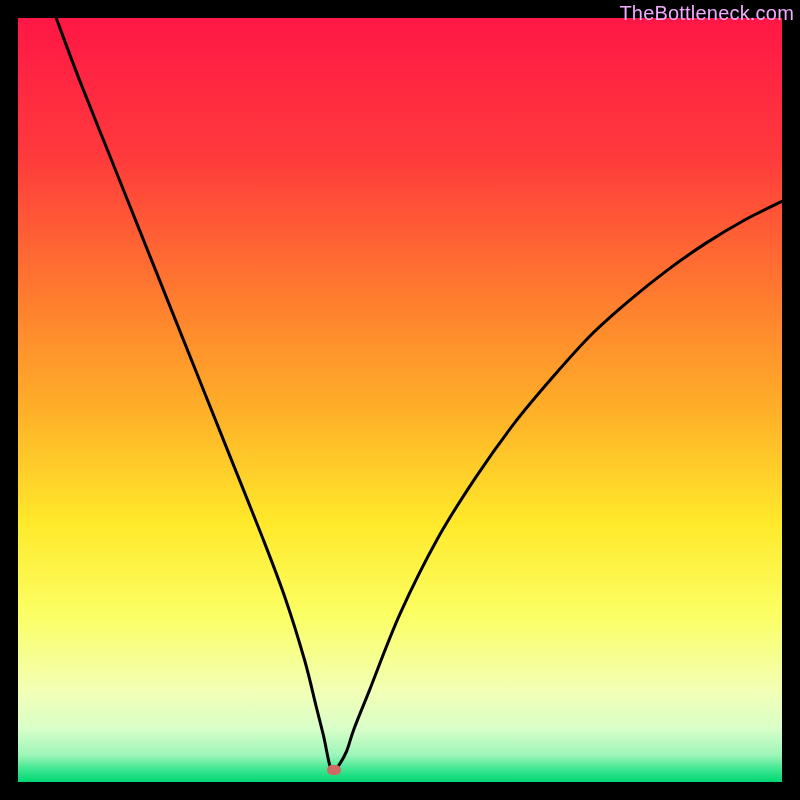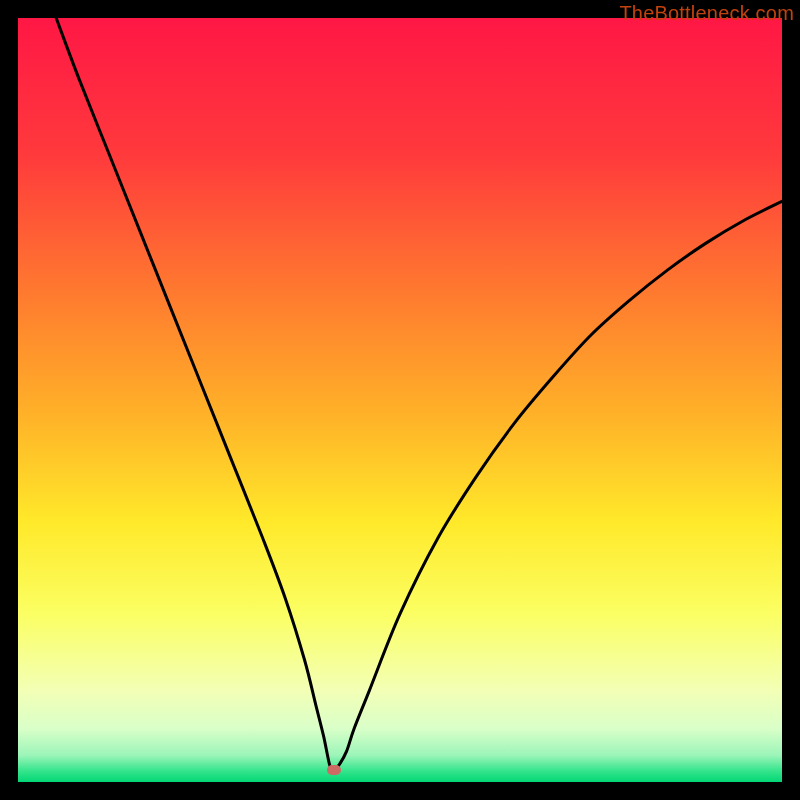--- a/index.html
+++ b/index.html
@@ -23,21 +23,21 @@
     position: absolute;
     left: 0;
     top: 0;
     width: 764px;
     height: 764px;
   }
   .watermark {
     position: absolute;
     top: 2px;
     right: 6px;
-    color: #c2410c;
+    color: #f0abfc;
     font-size: 20px;
     font-weight: 500;
     letter-spacing: 0.2px;
     user-select: none;
   }
   .marker {
     position: absolute;
     width: 14px;
     height: 10px;
     border-radius: 5px;

